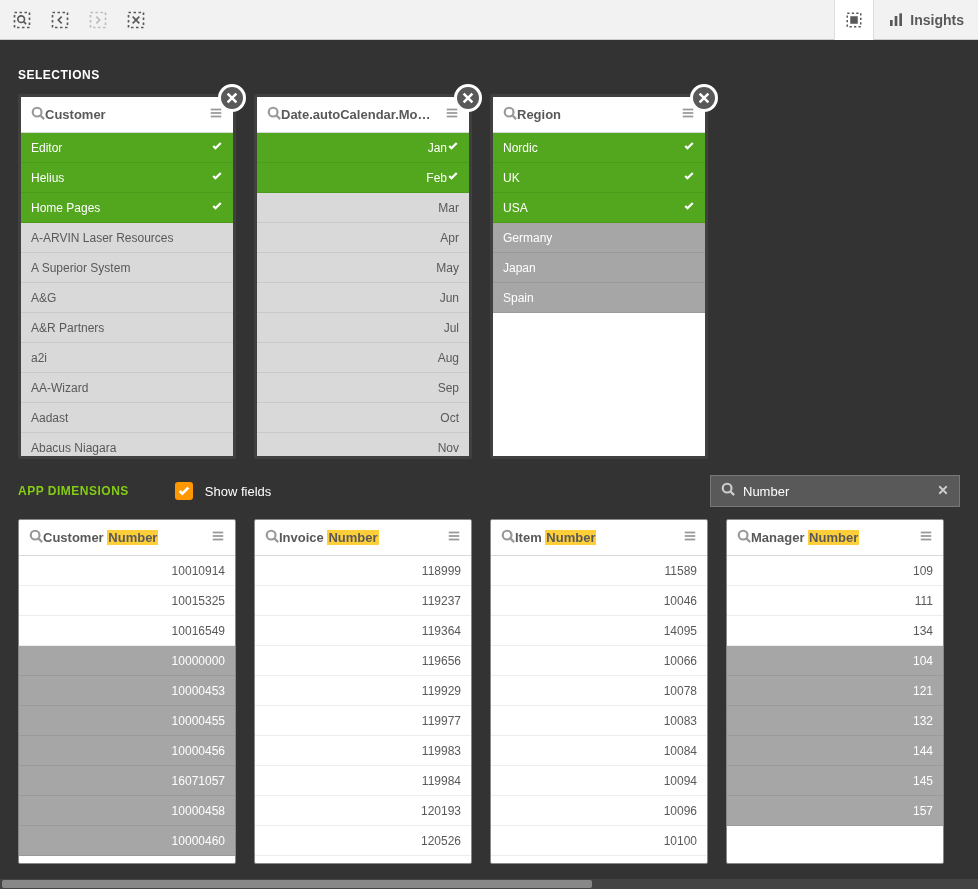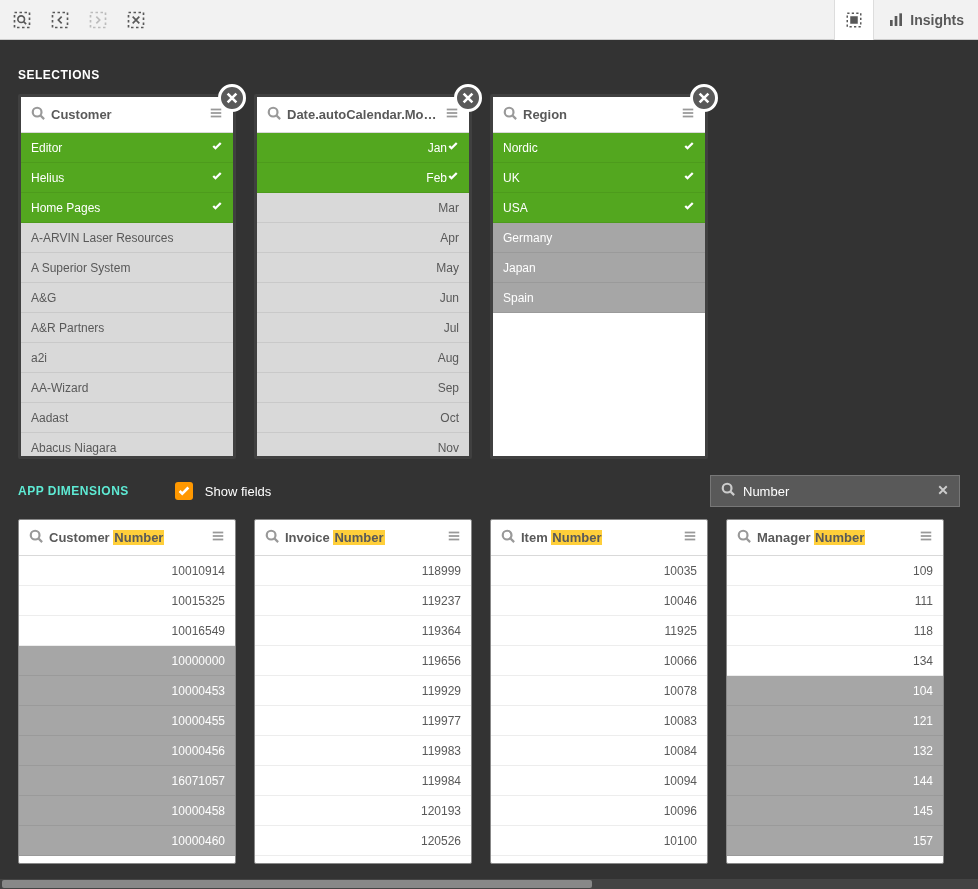--- a/index.html
+++ b/index.html
@@ -22,21 +22,21 @@
 
 .cards-row { display: flex; gap: 18px; padding: 0 18px; position: relative; }
 .card-wrapper { position: relative; }
 .card { width: 218px; background: #fff; border-radius: 2px; overflow: hidden; border: 3px solid #404040; display:flex; flex-direction:column; }
 .card.selections { height: 365px; }
 .card.dimensions { height: 345px; border: 1px solid #888; }
 
 .close-badge { position: absolute; top: -10px; right: -10px; width: 28px; height: 28px; border-radius: 50%; background: #595959; border: 3px solid #fff; display:flex; align-items:center; justify-content:center; cursor:pointer; z-index:2;}
 .close-badge svg { width: 14px; height: 14px; stroke: #fff; stroke-width: 3; }
 
-.card-header { display: flex; align-items: center; padding: 8px 10px; border-bottom: 1px solid #d9d9d9; gap: 6px; min-height:36px;}
+.card-header { display: flex; align-items: center; padding: 8px 10px; border-bottom: 1px solid #d9d9d9; min-height:36px;}
 .search-icon { flex-shrink:0; }
 .search-icon svg { width: 14px; height: 14px; stroke: #999; stroke-width: 2.5; fill:none; }
 .card-title { font-size: 13px; font-weight: bold; color: #595959; white-space: nowrap; overflow: hidden; text-overflow: ellipsis; flex:1;}
 .menu-icon { margin-left: auto; flex-shrink:0; }
 .menu-icon svg { width: 14px; height: 14px; fill: #999; }
 .highlight { background: #ffcf3a; padding: 0 1px;}
 
 .card-list { overflow: hidden; flex:1; }
 .list-item { height: 30px; display: flex; align-items: center; padding: 0 10px; font-size: 12px; border-bottom: 1px solid rgba(0,0,0,0.07); cursor:pointer;}
 .list-item.selected { background: #53a71f; color: #fff; }
@@ -47,21 +47,21 @@
 .list-item.right .label { text-align: right; }
 .check { flex-shrink:0; }
 .check svg { width: 12px; height: 12px; stroke: #fff; stroke-width: 3; fill: none; }
 
 .dim-search { margin-left:auto; display:flex; align-items:center; background:#595959; border:1px solid #777; padding:0 10px; height:32px; width:250px; gap:8px;}
 .dim-search svg { width:14px; height:14px; stroke:#ccc; stroke-width:2.5; fill:none;}
 .dim-search input { background:transparent; border:none; outline:none; color:#fff; font-size:13px; flex:1;}
 .dim-search .clear svg { stroke:#ccc; stroke-width:2.5; width:12px; height:12px;}
 
 .app-dim-row { display:flex; align-items:center; padding: 16px 18px 12px 18px;}
-.app-dim-label { color:#5eead4; font-size:12px; font-weight:bold; letter-spacing:0.5px;}
+.app-dim-label { color:#84cc16; font-size:12px; font-weight:bold; letter-spacing:0.5px;}
 
 .scrollbar-stub { position:absolute; bottom:0; left:0; right:0; height:10px; background: #444;}
 .scrollbar-thumb { position:absolute; left:2px; width:590px; height:8px; top:1px; background:#888; border-radius:2px;}
 </style>
 </head>
 <body>
 
 <div class="toolbar">
   <div class="toolbar-left">
     <div class="toolbar-btn">
@@ -415,27 +415,27 @@
           </svg></span>
         <span class="card-title">Item <span class="highlight">Number</span></span>
         <span class="menu-icon"><svg viewBox="0 0 16 16">
             <rect x="2" y="3" width="12" height="2"></rect>
             <rect x="2" y="7" width="12" height="2"></rect>
             <rect x="2" y="11" width="12" height="2"></rect>
           </svg></span>
       </div>
       <div class="card-list">
         <div class="list-item right possible">
-          <span class="label">10035</span>
+          <span class="label">11589</span>
         </div>
         <div class="list-item right possible">
           <span class="label">10046</span>
         </div>
         <div class="list-item right possible">
-          <span class="label">11925</span>
+          <span class="label">14095</span>
         </div>
         <div class="list-item right possible">
           <span class="label">10066</span>
         </div>
         <div class="list-item right possible">
           <span class="label">10078</span>
         </div>
         <div class="list-item right possible">
           <span class="label">10083</span>
         </div>
@@ -467,23 +467,20 @@
           </svg></span>
       </div>
       <div class="card-list">
         <div class="list-item right possible">
           <span class="label">109</span>
         </div>
         <div class="list-item right possible">
           <span class="label">111</span>
         </div>
         <div class="list-item right possible">
-          <span class="label">118</span>
-        </div>
-        <div class="list-item right possible">
           <span class="label">134</span>
         </div>
         <div class="list-item right excluded">
           <span class="label">104</span>
         </div>
         <div class="list-item right excluded">
           <span class="label">121</span>
         </div>
         <div class="list-item right excluded">
           <span class="label">132</span>

